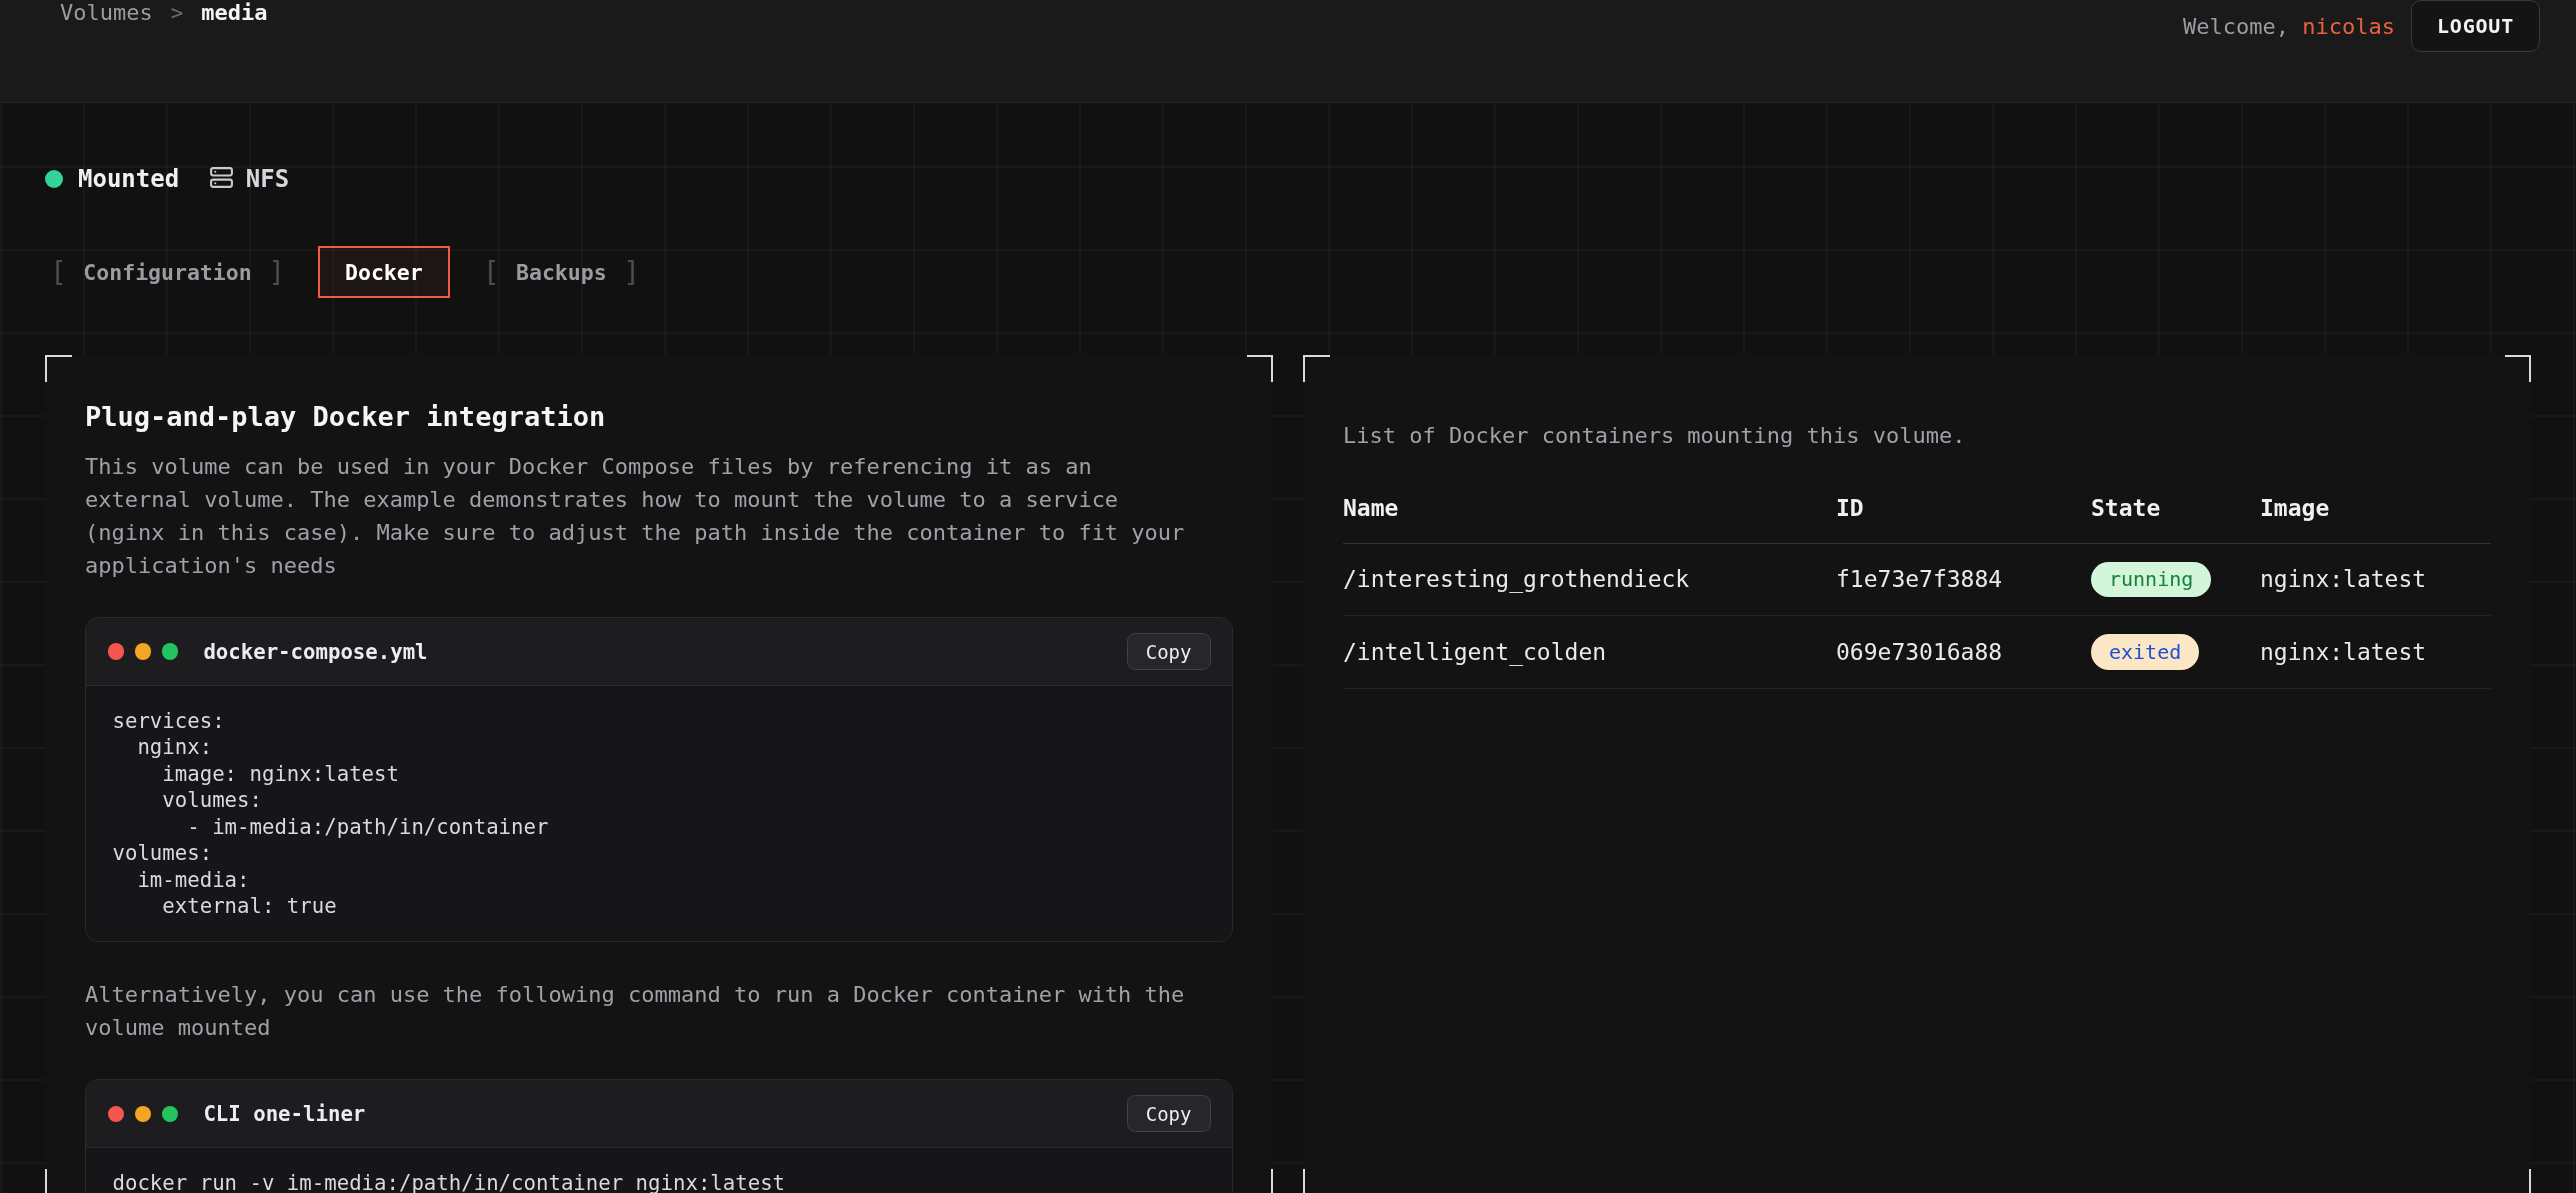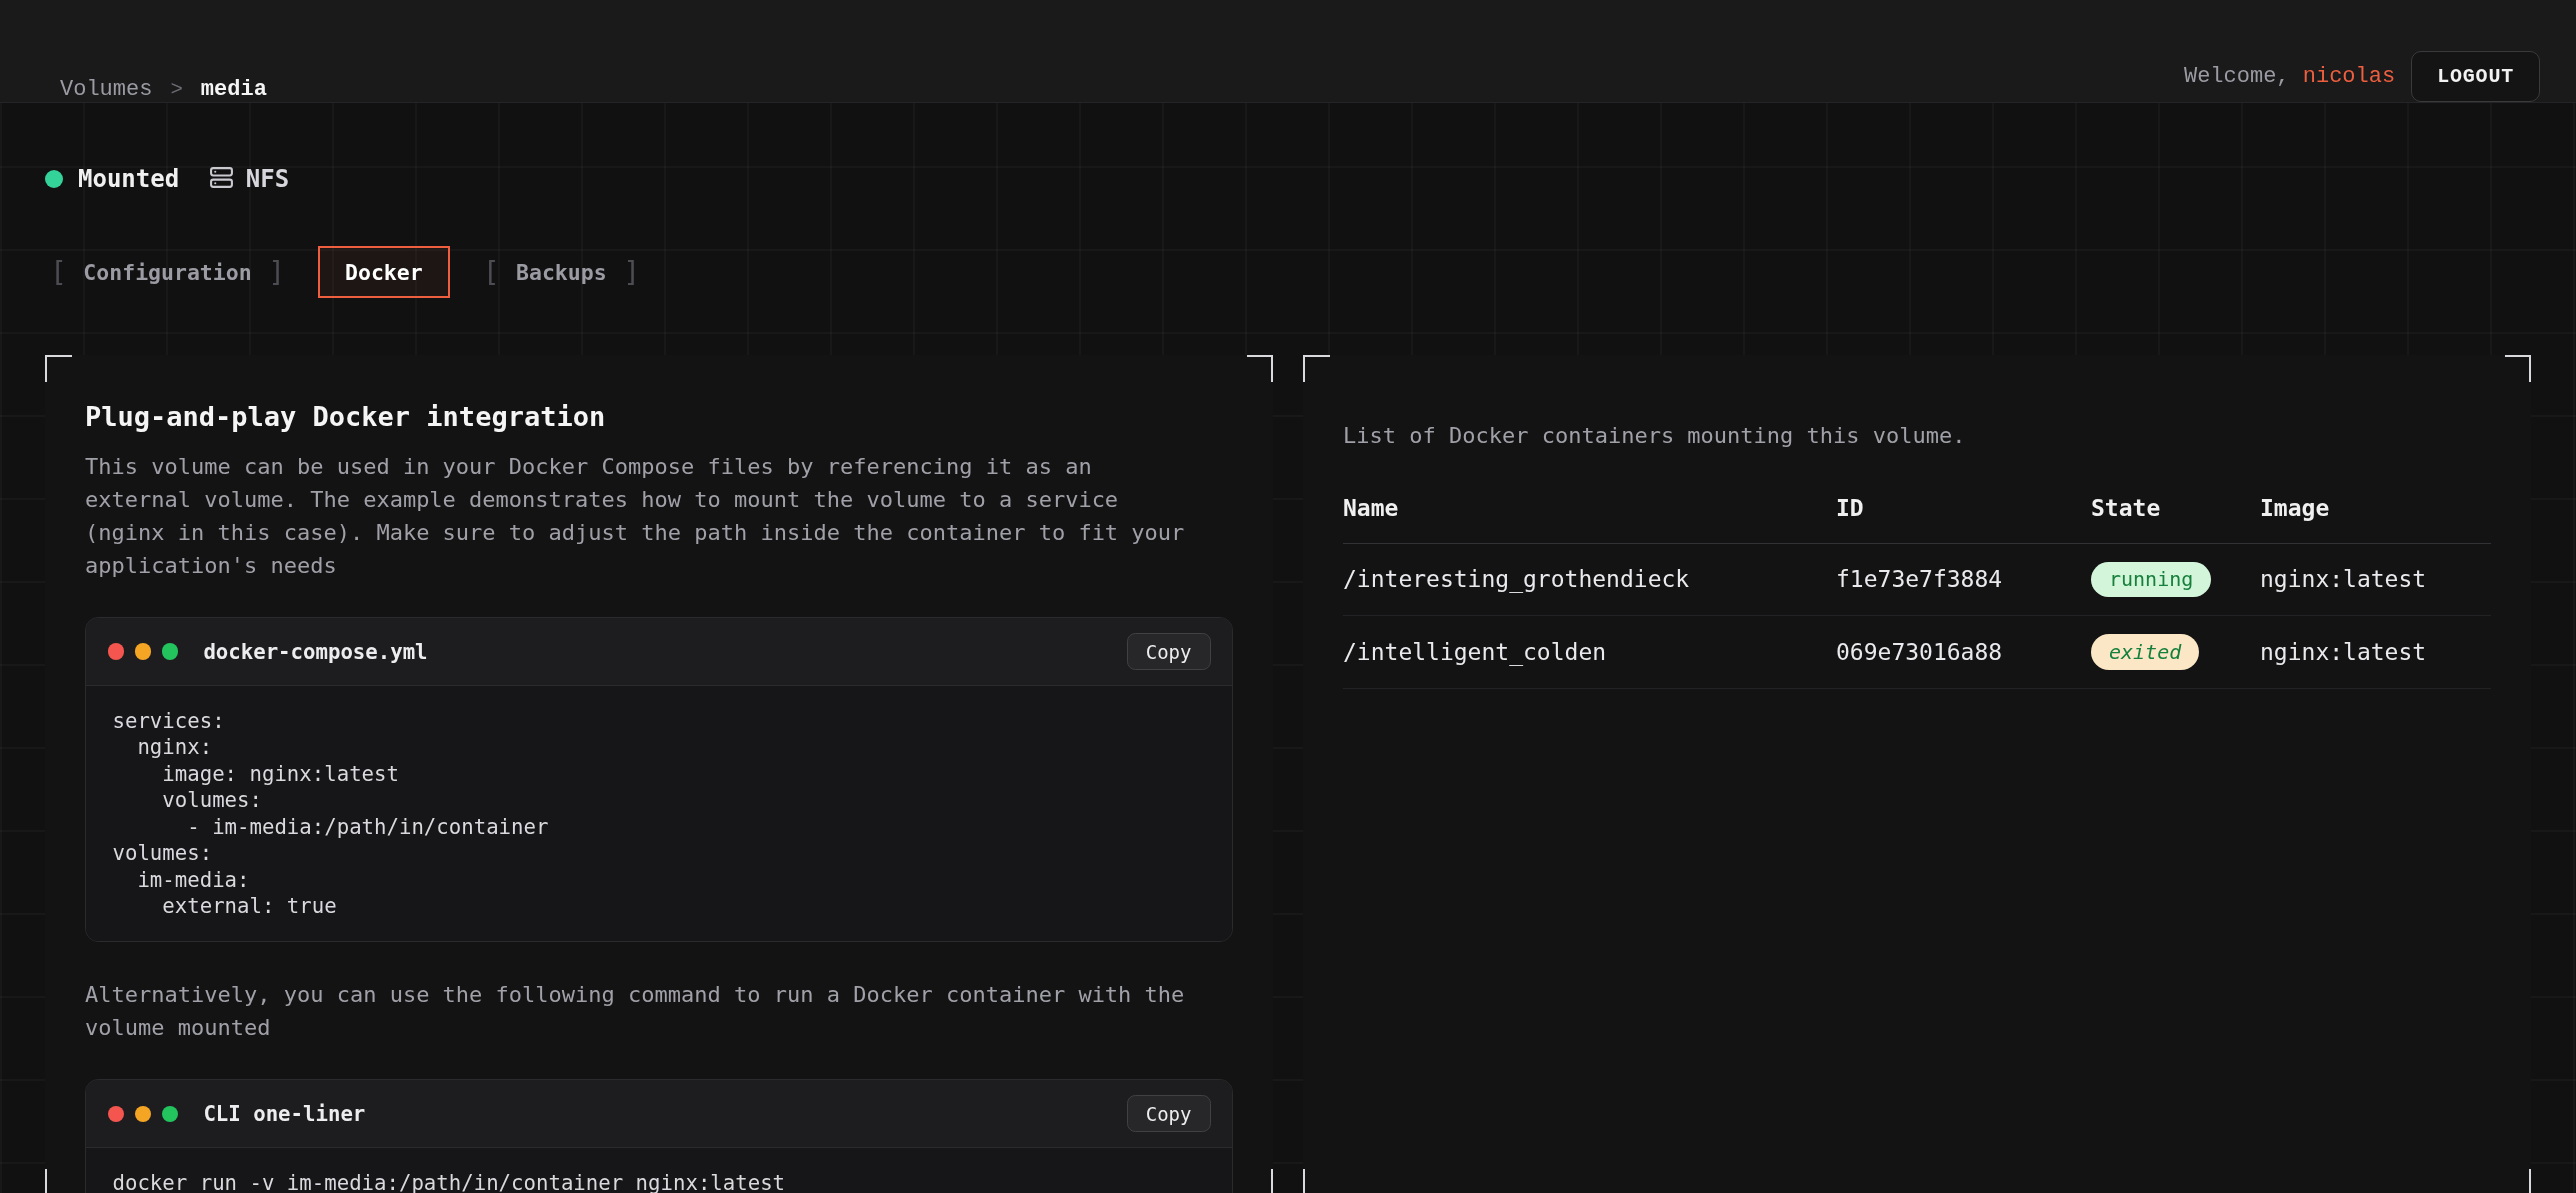--- a/index.html
+++ b/index.html
@@ -13,23 +13,22 @@
     background-size: 83px 83px;
     color: #ededed;
   }
 
   
   .header {
     height: 103px;
     background: #1a1a1b;
     border-bottom: 1.7px solid #242426;
     display: flex;
-    align-items: flex-end;
+    align-items: flex-start;
     padding: 0 36px 0 60px;
-    font-family: Liberation Mono, monospace;
   }
   .breadcrumb { display: flex; align-items: center; gap: 18px; font-size: 22px; }
   .crumb-parent { color: #9b9ba3; cursor: pointer; }
   .crumb-sep { color: #6b6b72; font-size: 20.7px; }
   .crumb-current { color: #f5f5f5; font-weight: bold; }
   .header-right { margin-left: auto; display: flex; align-items: center; gap: 16px; }
   .welcome { font-size: 22px; color: #9b9ba3; }
   .welcome .username { color: #ee5f3f; }
   .btn {
     font-family: inherit;
@@ -162,21 +161,21 @@
   .thead span { font-size: 23px; font-weight: bold; color: #f0f0f0; }
   .tbody-row { padding: 18px 0; border-bottom: 1.7px solid #222225; }
   .cell { font-size: 23px; color: #eaeaee; }
   .badge {
     display: inline-block;
     font-size: 20px;
     padding: 5.8px 18px;
     border-radius: 826px;
   }
   .badge-running { background: #d3f5da; color: #17803c; }
-  .badge-exited  { background: #fbe7c6; color: #15803d; font-style: italic; }
+  .badge-exited  { background: #fbe7c6; color: #1d4ed8; }
 </style>
 </head>
 <body>
 
 <header class="header">
   <nav class="breadcrumb">
     <span class="crumb-parent">Volumes</span>
     <span class="crumb-sep">&gt;</span>
     <span class="crumb-current">media</span>
   </nav>

